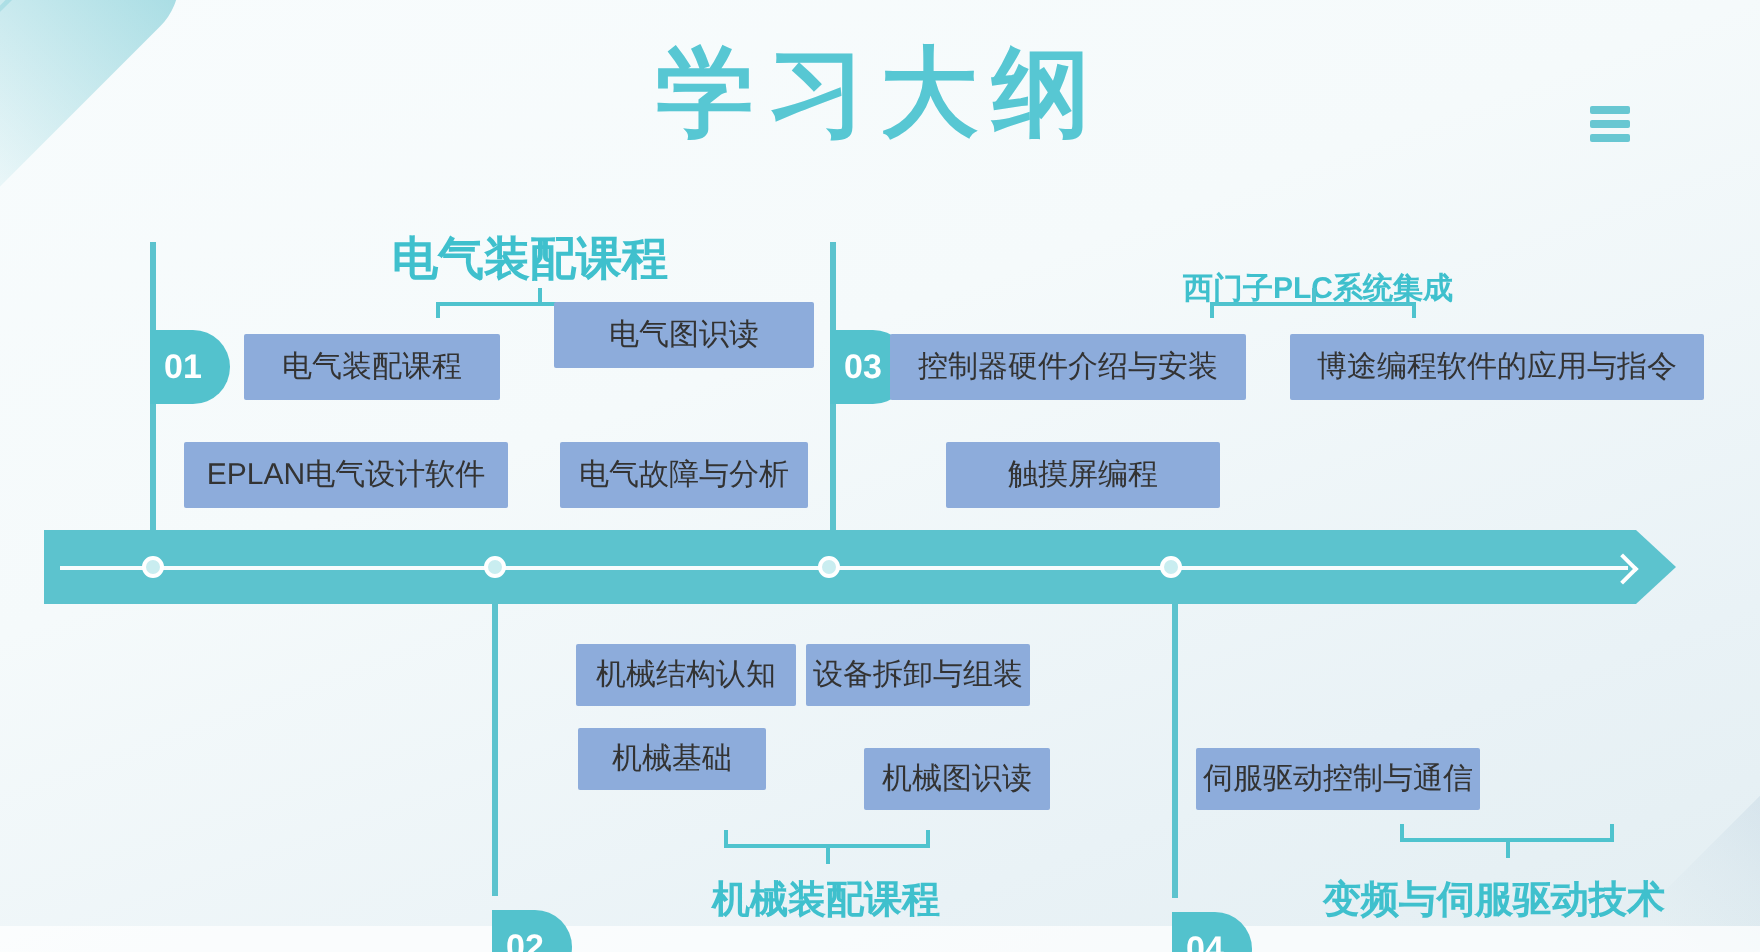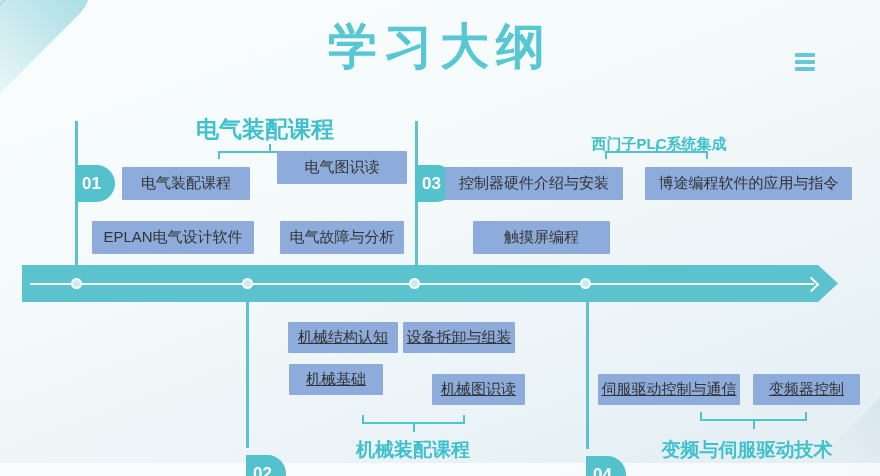--- a/index.html
+++ b/index.html
@@ -52,21 +52,21 @@
   .bracket.down { border-top:2px solid #4fc3ce; border-left:2px solid #4fc3ce; border-right:2px solid #4fc3ce; }
   .bracket.down::before { content:""; position:absolute; top:-9px; left:var(--stem,50%);
     transform:translateX(-50%); width:2px; height:9px; background:#4fc3ce; }
   .bracket.up { border-bottom:2px solid #4fc3ce; border-left:2px solid #4fc3ce; border-right:2px solid #4fc3ce; }
   .bracket.up::before { content:""; position:absolute; bottom:-10px; left:var(--stem,50%);
     transform:translateX(-50%); width:2px; height:10px; background:#4fc3ce; }
 
   .item { position:absolute; height:33px; background:#8dacdb; color:#333333;
     font-size:15px; display:flex; align-items:center; justify-content:center;
     white-space:nowrap; border-radius:1px; }
-  .item.small { height:31px;text-decoration:underline; }
+  .item.small { height:31px; }
 </style>
 </head>
 <body>
 
 <div class="slide">
 
   <div class="deco deco-a"></div>
   <div class="deco deco-b"></div>
   <div class="deco deco-c"></div>
   <div class="bottom-strip"></div>
@@ -116,15 +116,14 @@
   <div class="item" style="left:445px; top:167px; width:178px;">控制器硬件介绍与安装</div>
   <div class="item" style="left:645px; top:167px; width:207px;">博途编程软件的应用与指令</div>
   <div class="item" style="left:473px; top:221px; width:137px;">触摸屏编程</div>
 
   <div class="item small" style="left:288px; top:322px; width:110px;">机械结构认知</div>
   <div class="item small" style="left:403px; top:322px; width:112px;">设备拆卸与组装</div>
   <div class="item small" style="left:289px; top:364px; width:94px;">机械基础</div>
   <div class="item small" style="left:432px; top:374px; width:93px;">机械图识读</div>
 
   <div class="item small" style="left:598px; top:374px; width:142px;">伺服驱动控制与通信</div>
-  <div class="item small" style="left:753px; top:374px; width:107px;">变频器控制</div>
 
 </div>
 
 </body></html>

